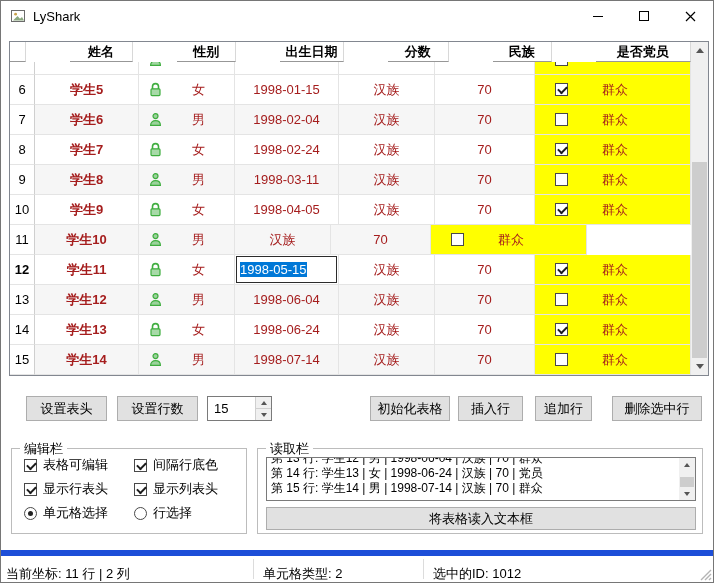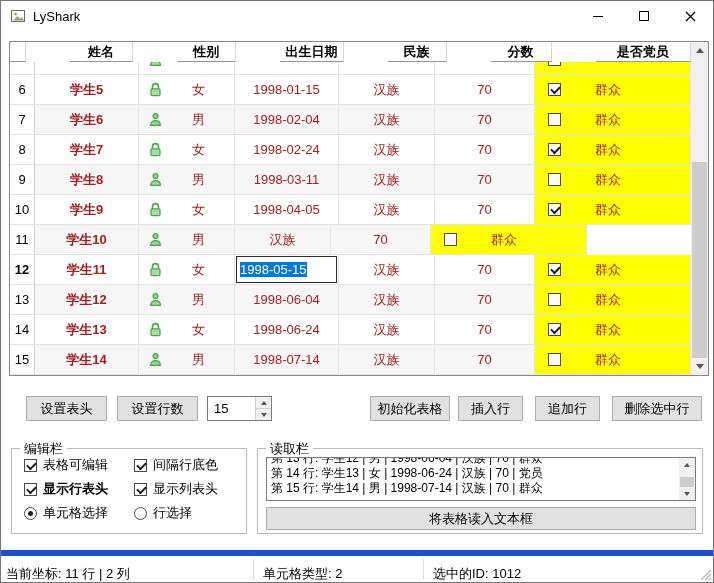--- a/index.html
+++ b/index.html
@@ -28,21 +28,21 @@
 .rh{width:25px;display:flex;align-items:center;justify-content:center;background:#fff;
     border-right:1px solid #cfcfcf;border-bottom:1px solid #e4e4e4;}
 .rh.bold{font-weight:bold;}
 .cell{display:flex;align-items:center;justify-content:center;overflow:hidden;
       border-right:1px solid #e4e4e4;border-bottom:1px solid #e4e4e4;color:var(--cell-text,#a51d1d);}
 .trow.alt .cell:not(.member){background:#f6f6f6;}
 .cell.name{font-weight:bold;}
 .cell.gender{justify-content:flex-start;padding-left:9px;}
 .glabel{flex:1;text-align:center;}
 .gicon{width:15px;height:15px;color:var(--icon-green,#3fae3f);flex-shrink:0;display:flex;}
-.cell.member{background:var(--member-bg,#ffff00) !important;justify-content:flex-start;padding-left:13px;}
+.cell.member{background:var(--member-bg,#ffff00) !important;justify-content:flex-start;padding-left:20px;}
 .mlabel{margin-left:34px;}
 .cell.birth.editing{padding:0;}
 .editor{flex:1;align-self:stretch;margin:1px;border:1px solid #2b2b2b;background:#fff;
         display:flex;align-items:center;padding-left:3px;}
 .editor .sel{background:var(--selection-bg,#0078d7);color:#fff;}
 .cb{width:13px;height:13px;background:#fff;border:1px solid #494949;position:relative;flex-shrink:0;}
 .cb.on::after{content:"";position:absolute;left:2px;top:2px;width:7px;height:4px;
               border-left:2px solid #1c1c1c;border-bottom:2px solid #1c1c1c;transform:rotate(-45deg);}
 
 
@@ -114,22 +114,22 @@
     </div>
   </div>
 
   <div class="table">
     <div class="tcontent">
       <div class="thead">
         <div class="corner"></div>
       <div class="hcell" style="width: 104px;">姓名</div>
           <div class="hcell" style="width: 96px;">性别</div>
           <div class="hcell" style="width: 104px;">出生日期</div>
+          <div class="hcell" style="width: 100px;">分数</div>
           <div class="hcell" style="width: 96px;">民族</div>
-          <div class="hcell" style="width: 100px;">分数</div>
           <div class="hcell" style="width: 156px;">是否党员</div>
         </div>
       <div class="partial">
           <div class="trow" style="margin-top: -17px;">
             <div class="rh"></div>
             <div class="cell name" style="width: 104px;"></div>
             <div class="cell gender" style="width: 96px;">
               <div class="gicon">
                 <svg width="15" height="15" viewBox="0 0 15 15">
                   <circle cx="7.5" cy="4.1" r="2.5" fill="currentColor" fill-opacity="0.5" stroke="currentColor" stroke-width="1.2"></circle>
@@ -370,35 +370,35 @@
       <div class="spin-half up">
         <span class="tri-up small"></span>
       </div>
       <div class="spin-half">
         <span class="tri-down small"></span>
       </div>
     </div>
   </div>
   <div class="btn" style="left:369px;width:80px;">初始化表格</div>
   <div class="btn" style="left:457px;width:65px;">插入行</div>
-  <div class="btn" style="left:534px;width:65px;">追加行</div>
+  <div class="btn" style="left:534px;width:57px;">追加行</div>
   <div class="btn" style="left:611px;width:90px;">删除选中行</div>
 
   <div class="groupbox" id="edit-group">
     <span class="gb-title">编辑栏</span>
     <div>
         <div class="opt" style="left: 12px; top: 8px;">
           <div class="cb on"></div>
           <div class="olabel">表格可编辑</div>
         </div>
         <div class="opt" style="left: 122px; top: 8px;">
           <div class="cb on"></div>
           <div class="olabel">间隔行底色</div>
         </div>
-        <div class="opt" style="left: 12px; top: 32px; font-weight: bold;">
+        <div class="opt" style="left: 12px; top: 32px;">
           <div class="cb on"></div>
           <div class="olabel">显示行表头</div>
         </div>
         <div class="opt" style="left: 122px; top: 32px;">
           <div class="cb on"></div>
           <div class="olabel">显示列表头</div>
         </div>
         <div class="opt" style="left: 12px; top: 56px;">
           <div class="radio on"></div>
           <div class="olabel">单元格选择</div>

